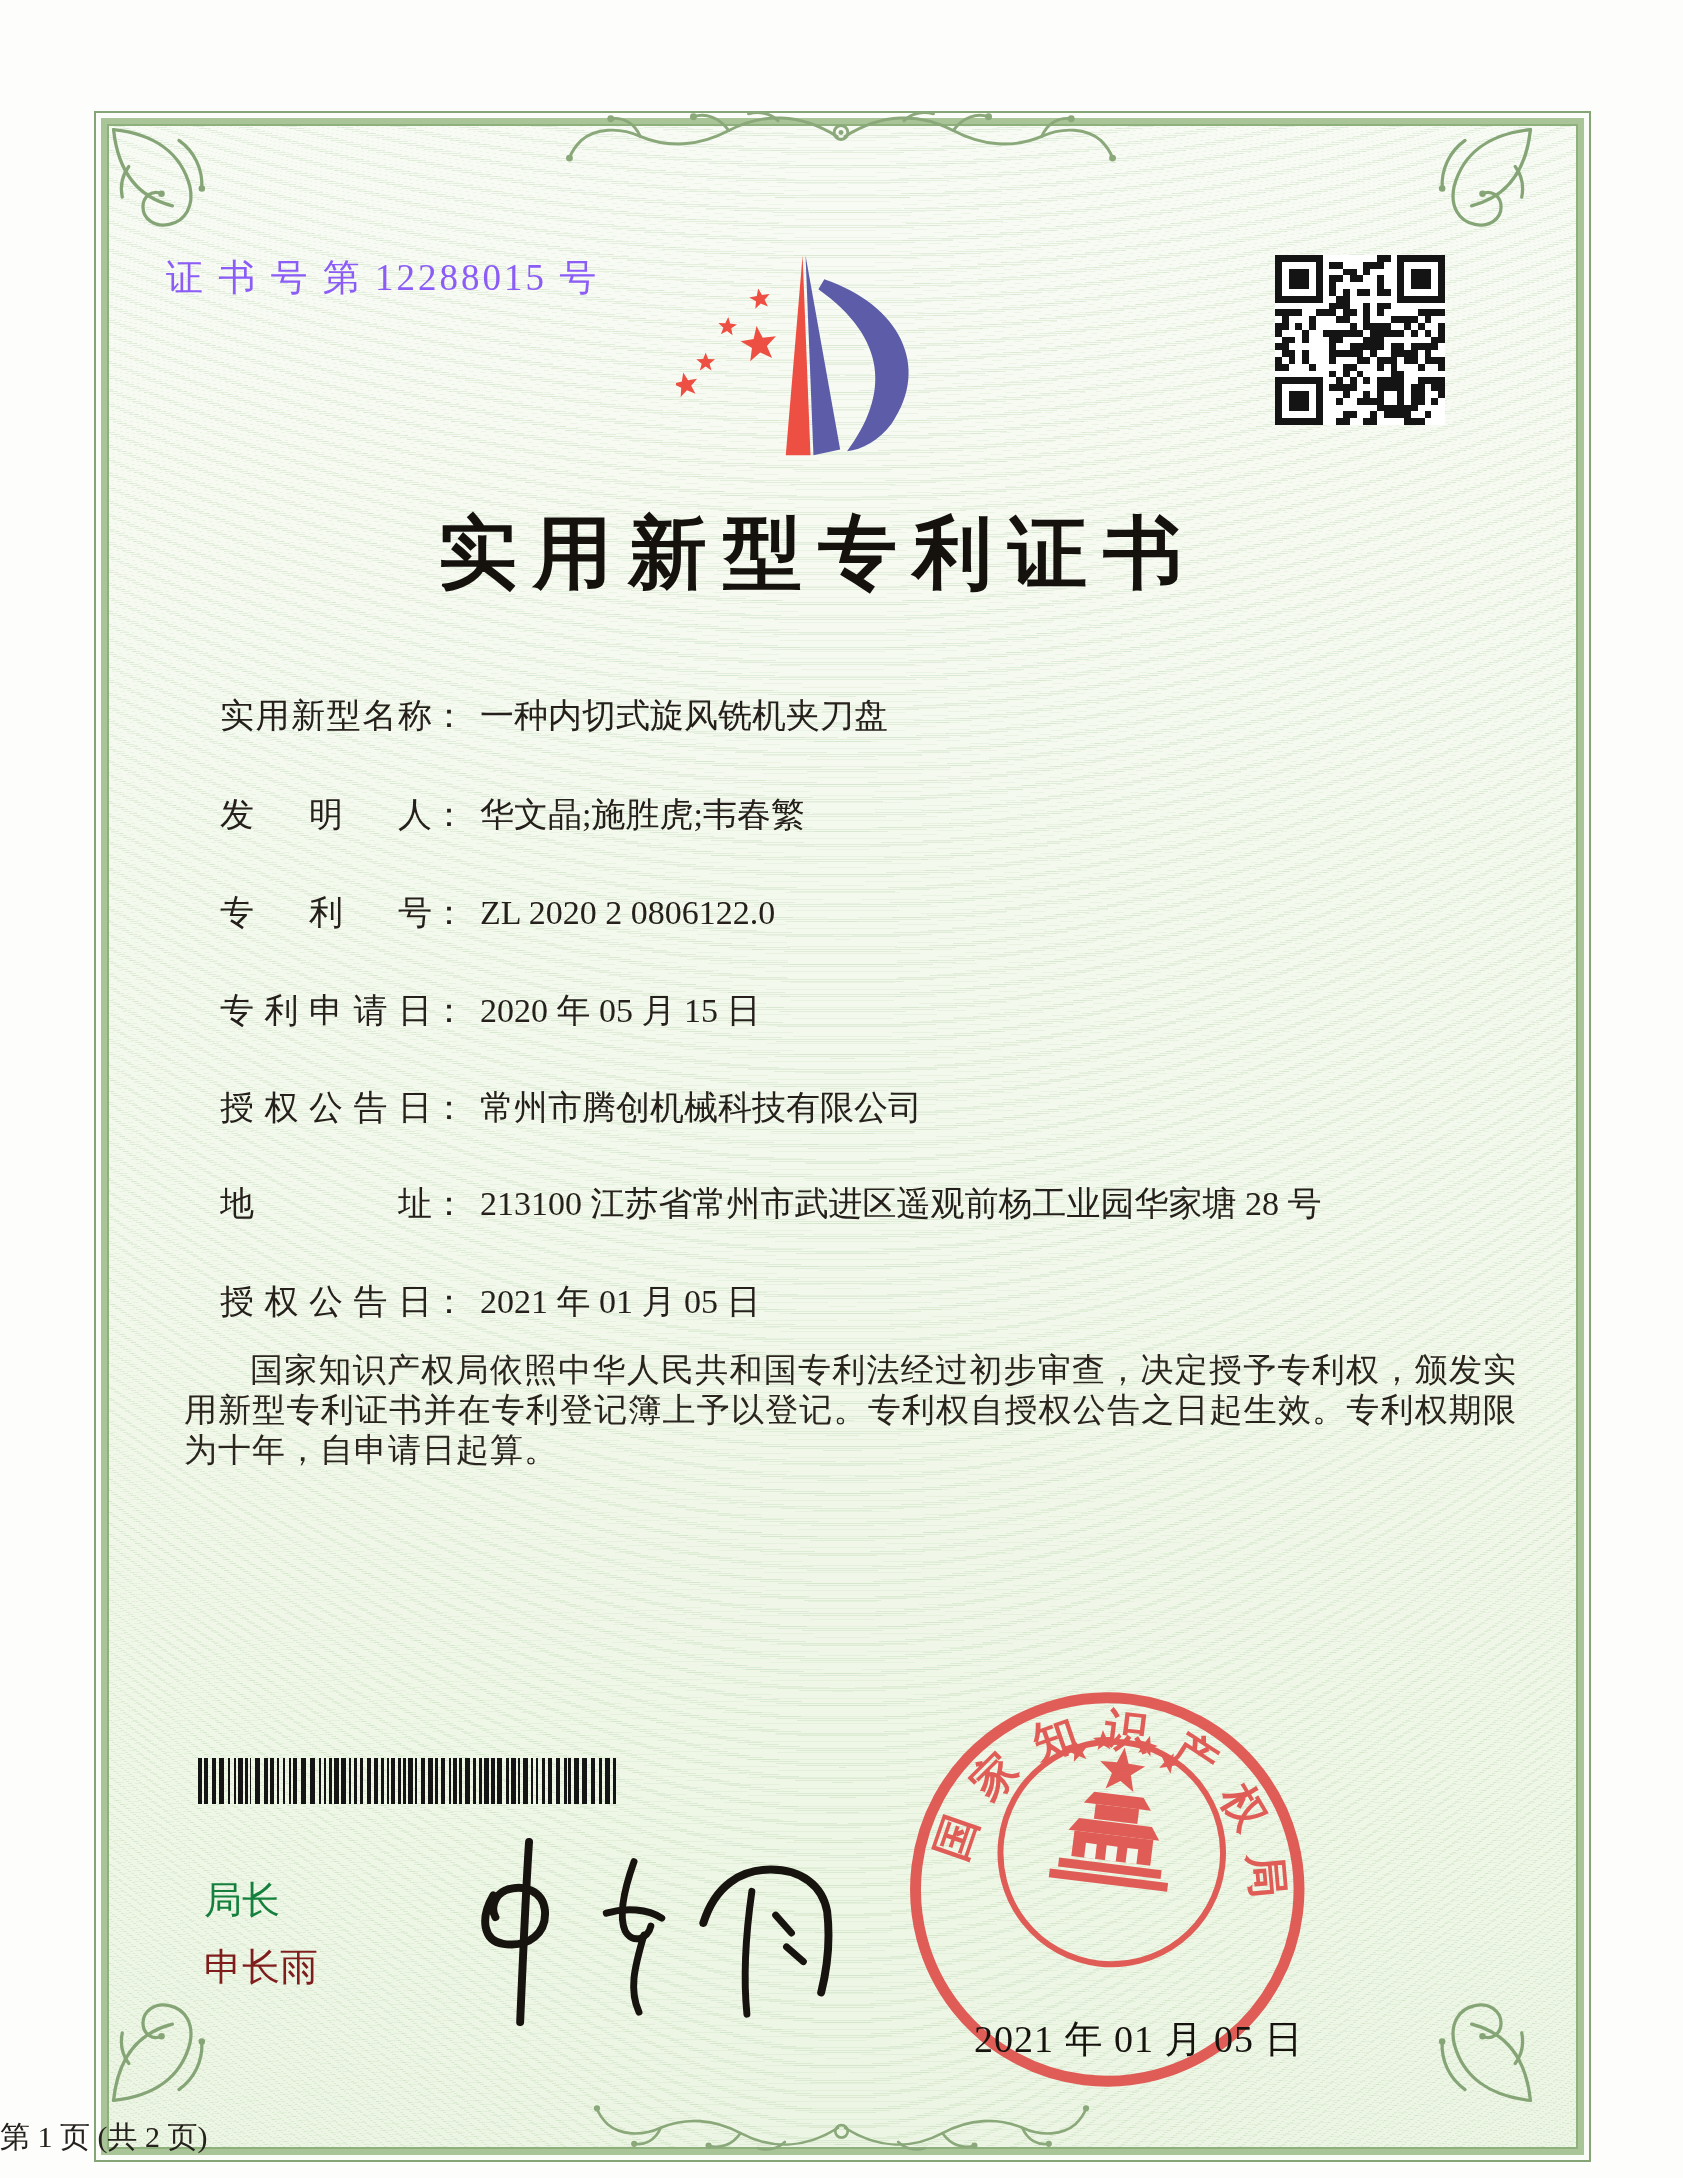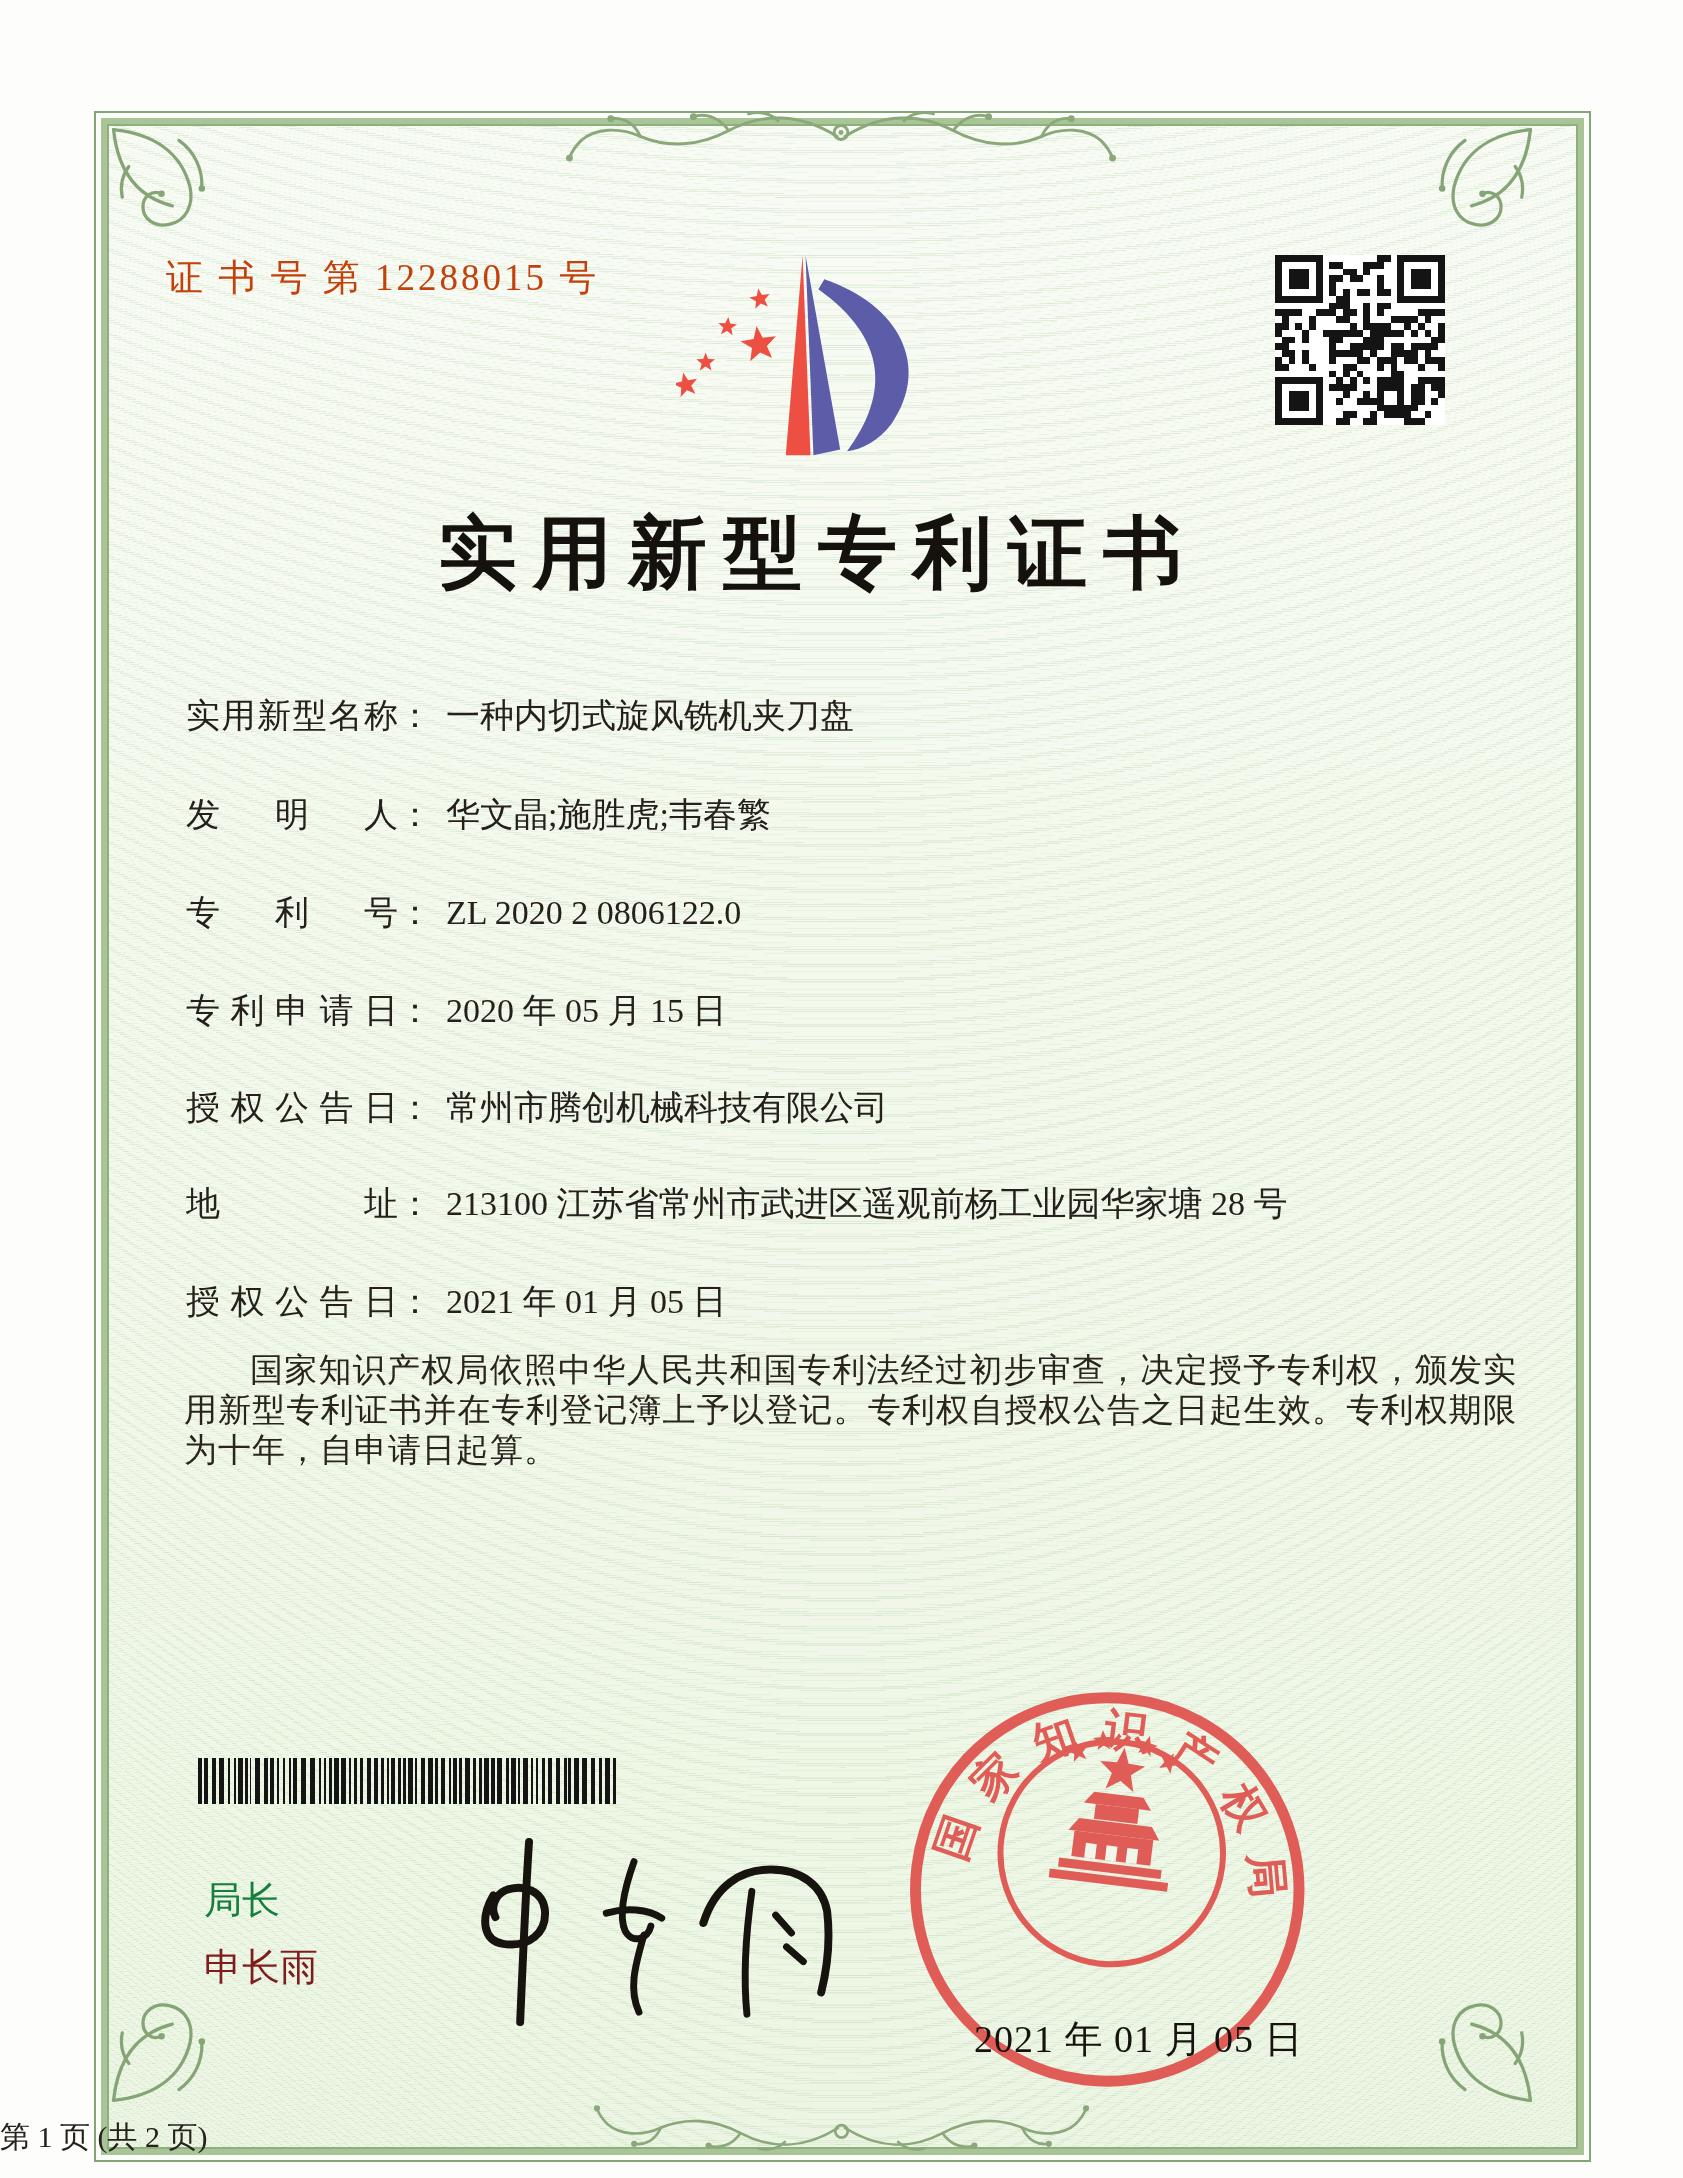--- a/index.html
+++ b/index.html
@@ -21,31 +21,31 @@
   }
   .ornament{position:absolute;pointer-events:none;}
   .corner-tl{left:107px;top:123px;}
   .corner-tr{left:1428px;top:123px;transform:scaleX(-1);}
   .corner-bl{left:107px;top:1998px;transform:scaleY(-1);}
   .corner-br{left:1428px;top:1998px;transform:scale(-1,-1);}
   .vine-top{left:559px;top:103px;}
   .vine-bottom{left:589px;top:2103px;transform:scaleY(-1);}
 
   
-  .certno{position:absolute;left:166px;top:253px;font-size:37px;letter-spacing:3px;color:#c2410c;}
+  .certno{position:absolute;left:166px;top:253px;font-size:37px;letter-spacing:3px;color:#8b5cf6;}
   .logo{position:absolute;left:676px;top:238px;width:267px;height:226px;}
   .qr{position:absolute;left:1275px;top:255px;width:170px;height:170px;background:#fff;}
   .title{
     position:absolute;left:0;top:501px;width:1636px;text-align:center;
     font-size:79px;font-weight:bold;letter-spacing:16px;color:#15110d;font-family:Liberation Serif, serif;
   }
 
   
   .row{position:absolute;left:186px;font-size:34px;white-space:nowrap;color:#25201b;}
-  .flabel{display:inline-block;width:212px;text-align:justify;text-align-last:justify;}
+  .flabel{display:inline-block;width:212px;text-align:justify;text-align-last:justify;margin-left:34px;}
   .fvalue{padding-left:14px;}
   .pair2{position:absolute;left:618px;top:0;}
 
   
   .body-text{
     position:absolute;left:184px;top:1350px;width:1333px;
     font-size:33px;line-height:40px;text-align:justify;letter-spacing:1px;color:#2a241e;
   }
   .body-text p{margin:0;text-indent:2em;}
 

